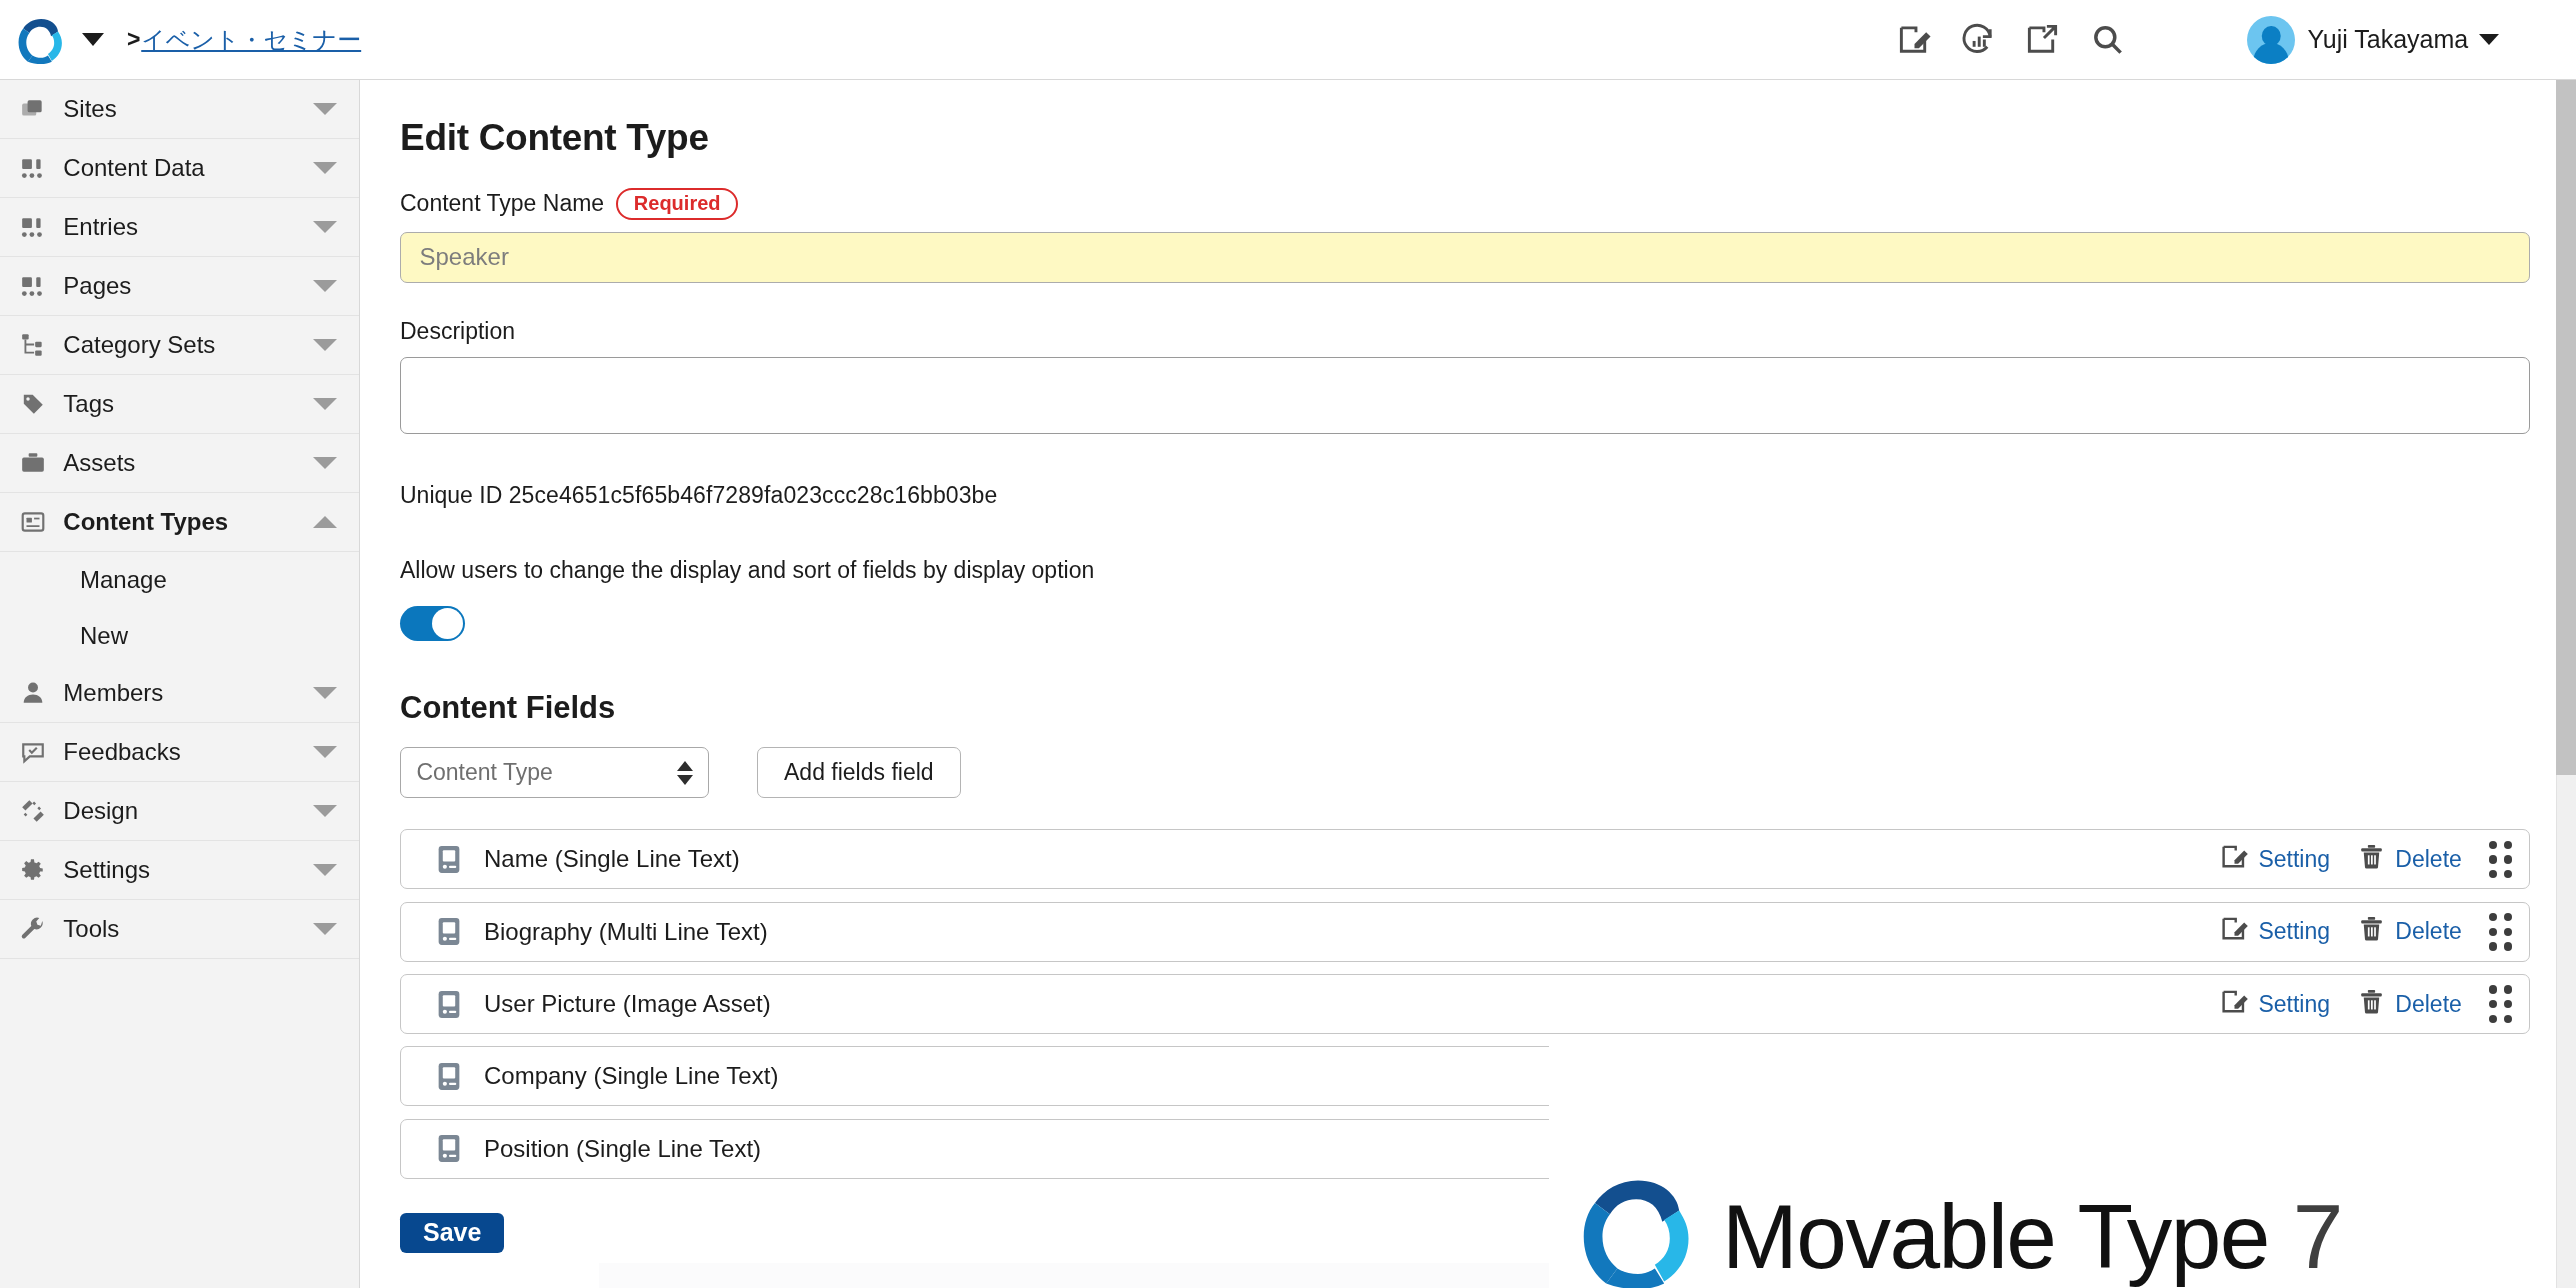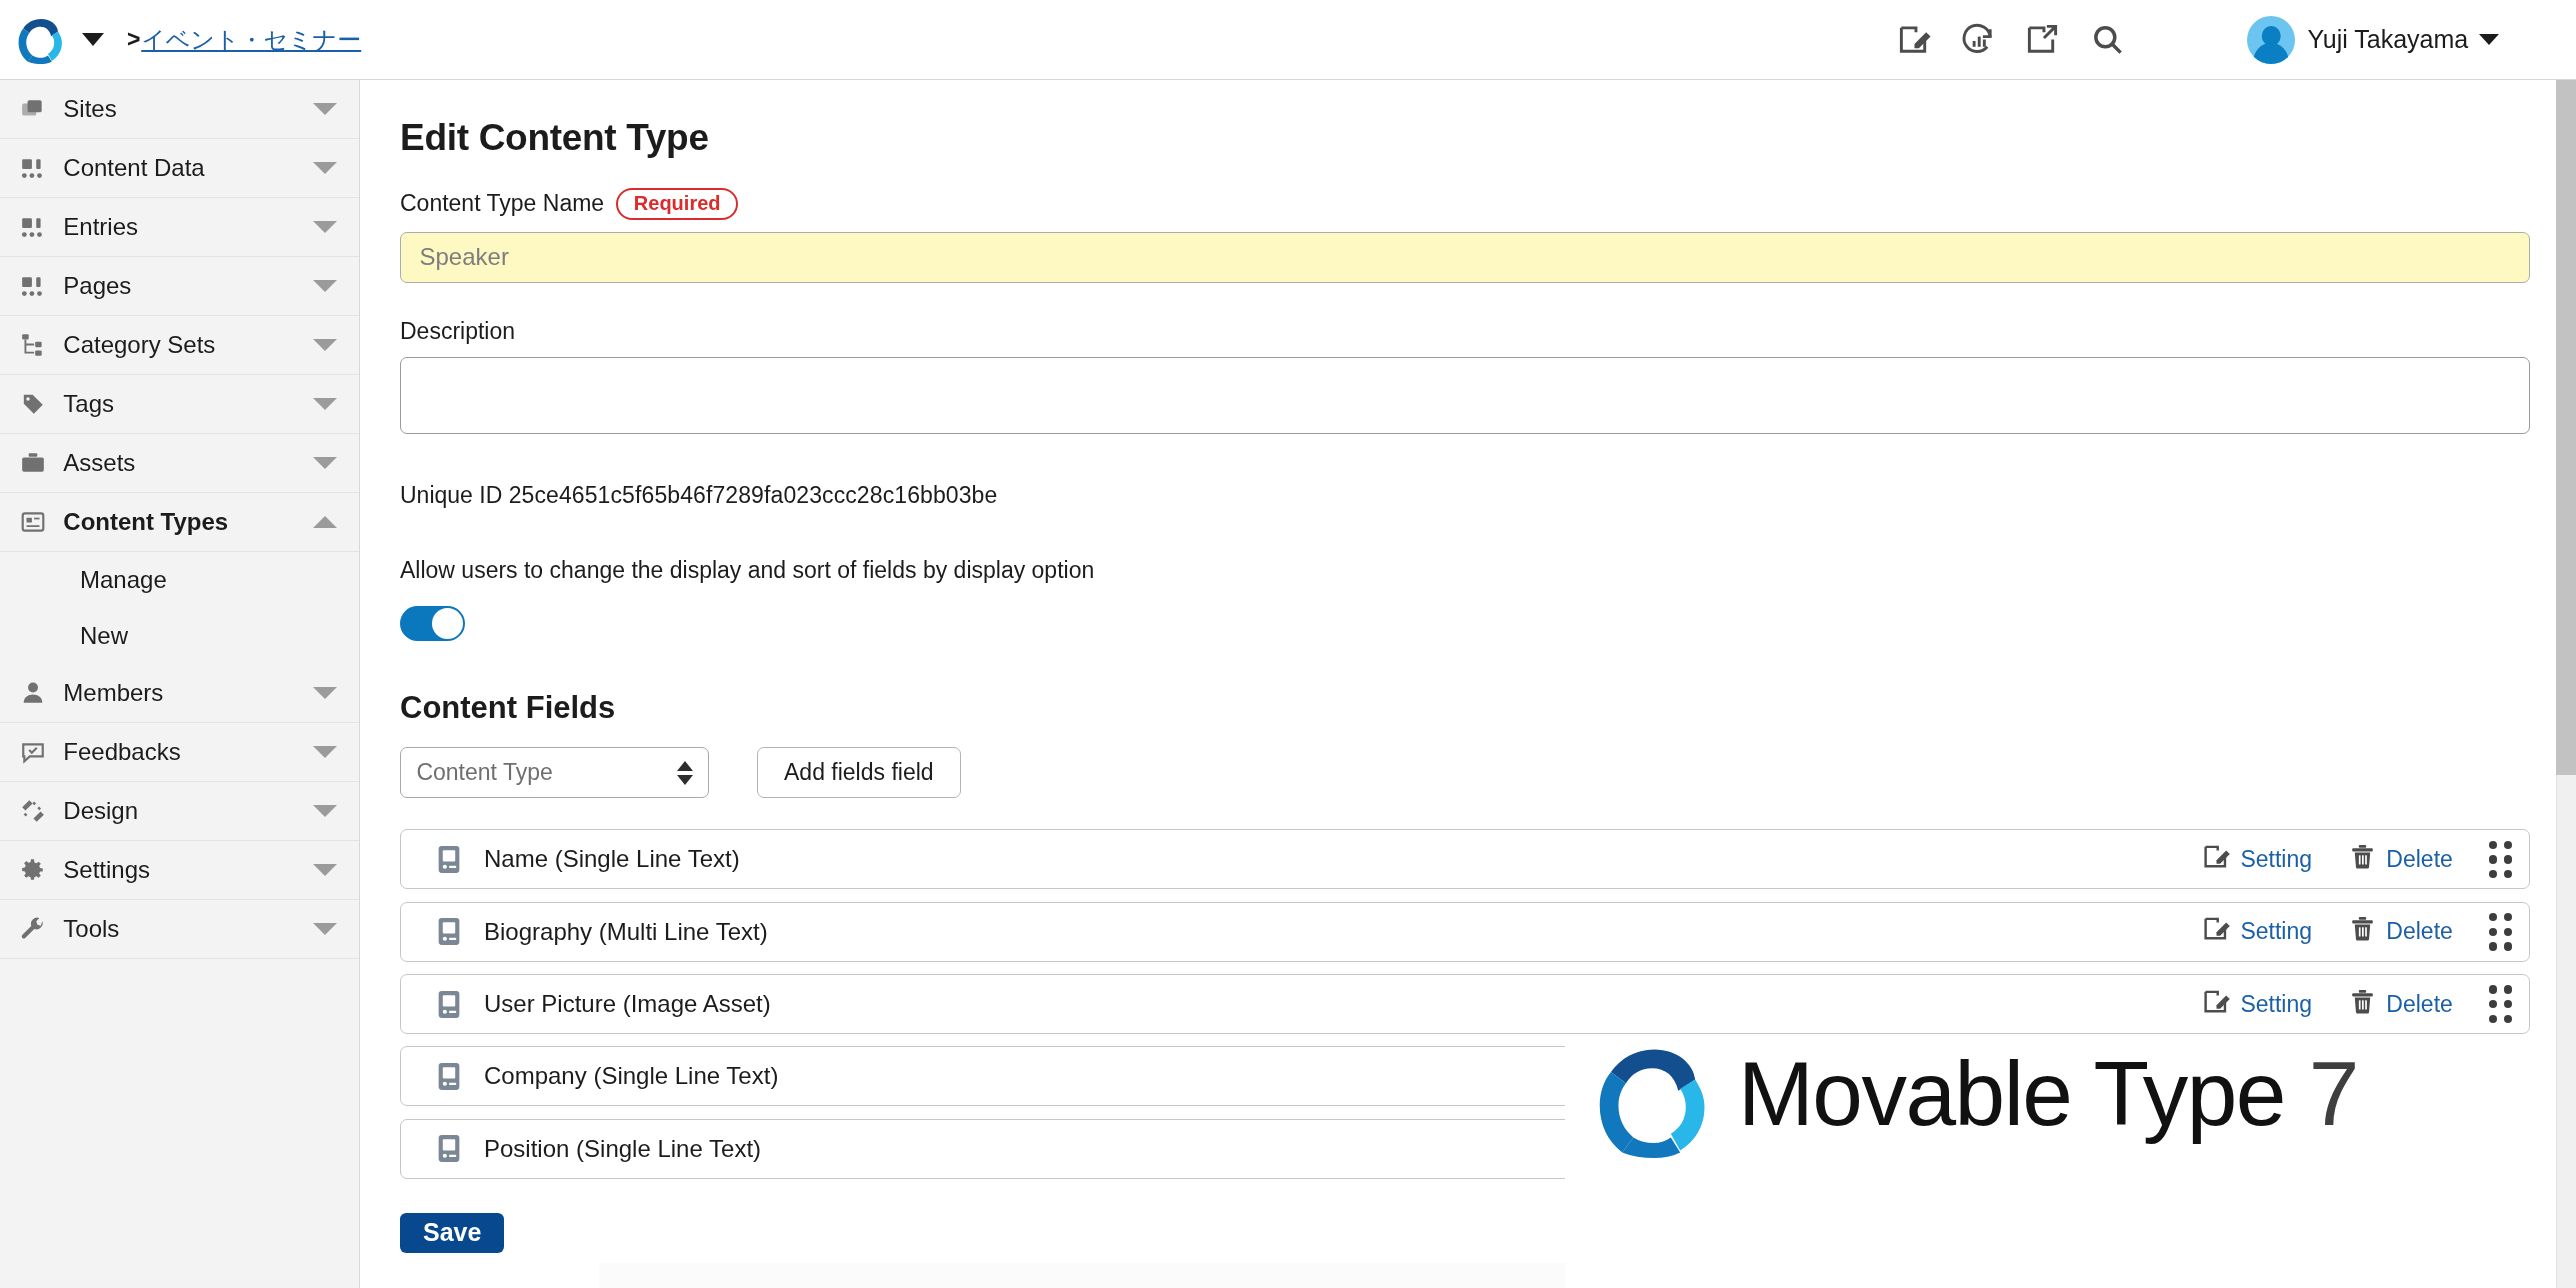--- a/index.html
+++ b/index.html
@@ -72,35 +72,35 @@
   .btn-outline{height:51px;border:1.5px solid #b4b4b4;border-radius:7px;background:#fff;
                font-size:23px;color:#1c1c1c;padding:0 26px;font-family:inherit;cursor:pointer;
                display:flex;align-items:center;}
 
   .fields-list{margin-top:31px;display:flex;flex-direction:column;gap:12.3px;}
   .field-row{height:60px;border:1.5px solid #c6c6c6;border-radius:7px;background:#fff;
              display:flex;align-items:center;padding:0 17px 0 35px;}
   .fr-ic{width:31px;flex:0 0 31px;color:#7b8794;display:flex;align-items:center;}
   .fr-ic svg{width:26px;height:29px;}
   .fr-name{font-size:24px;color:#1c1c1c;margin-left:17px;white-space:nowrap;}
-  .fr-actions{margin-left:auto;display:flex;align-items:center;gap:16px;}
+  .fr-actions{margin-left:auto;display:flex;align-items:center;gap:7px;}
   .act{display:flex;align-items:center;gap:9.3px;margin-left:20px;cursor:pointer;}
   .act svg{width:29px;height:29px;color:#4c4c4c;}
   .act .lab{font-size:23px;color:#1a5fa8;}
   .grip{margin-left:20px;display:grid;grid-template-columns:repeat(2,8.5px);grid-template-rows:repeat(3,8.5px);
         gap:6.2px;cursor:grab;}
   .grip i{width:8.5px;height:8.5px;border-radius:50%;background:#3d3d3d;display:block;}
 
   .save-btn{margin-top:34px;height:40px;background:#07488f;color:#fff;font-size:25px;font-weight:bold;
             border:none;border-radius:6.2px;padding:0 23px;font-family:inherit;cursor:pointer;
             display:inline-flex;align-items:center;}
 
   
-  .watermark{position:absolute;right:0;bottom:0;width:1011px;height:247px;background:#fff;
-             display:flex;align-items:flex-start;padding-left:31px;pointer-events:none;}
+  .watermark{position:absolute;right:16px;bottom:0;width:1011px;height:247px;background:#fff;
+             display:flex;align-items:flex-end;padding-left:31px;pointer-events:none;}
   .wm-mark{width:116px;height:116px;position:relative;flex:0 0 116px;margin-right:26px;}
   .wm-text{font-size:91px;color:#111;letter-spacing:-1.5px;font-family:"Liberation Sans",sans-serif;
            font-weight:400;white-space:nowrap;}
   .wm-7{color:#3f3f3f;}
 
   
   .sliver{position:absolute;left:239px;bottom:0;width:1296px;height:26px;background:#fbfbfc;}
 
   
   .vscroll{position:absolute;right:0;top:80px;width:20px;height:1209px;background:#f0f0f0;border-left:0.8px solid #e2e2e2;}

